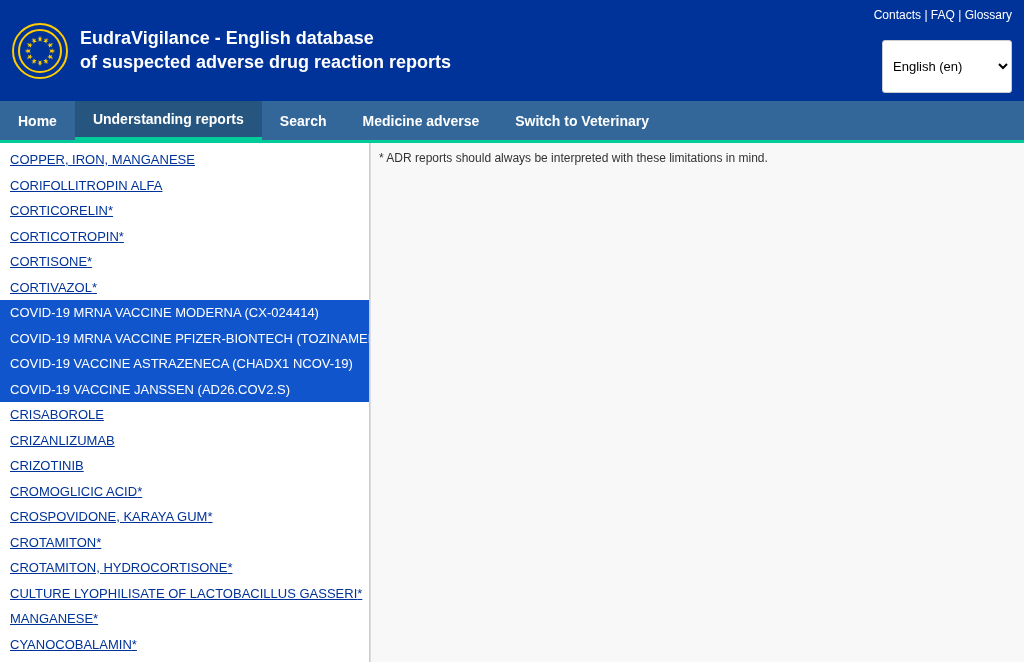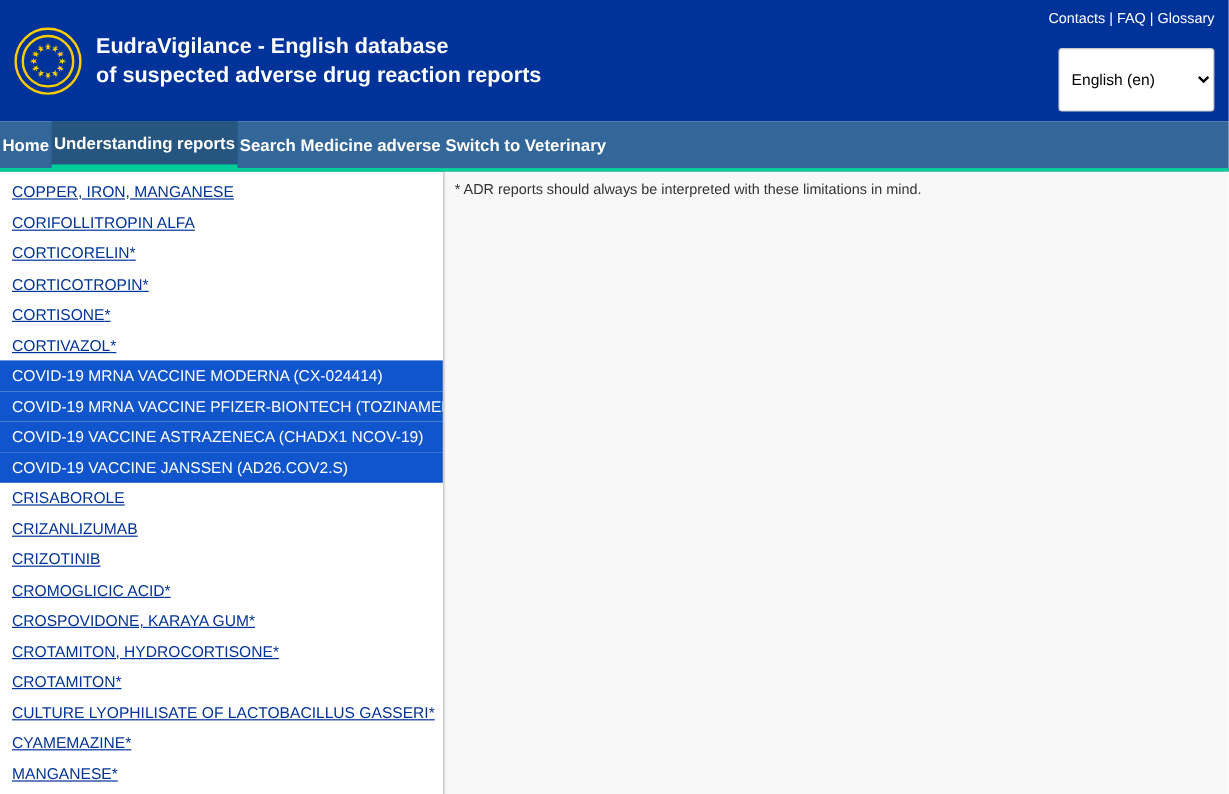--- a/index.html
+++ b/index.html
@@ -61,21 +61,21 @@
 
     
     .nav {
       background: #336699;
       display: flex;
       align-items: stretch;
       border-bottom: 3px solid #00cc99;
     }
     .nav-item {
       color: #fff;
-      padding: 10px 2px;
+      padding: 10px 18px;
       cursor: pointer;
       font-size: 14px;
       font-weight: bold;
       text-decoration: none;
       display: flex;
       align-items: center;
       white-space: nowrap;
     }
     .nav-item.active {
       background: #265580;
@@ -198,24 +198,23 @@
       <a href="#" class="list-item"><span>CORTIVAZOL</span><span class="suffix">*</span></a>
       <a href="#" class="list-item highlighted"><span>COVID-19 MRNA VACCINE MODERNA (CX-024414)</span></a>
       <a href="#" class="list-item highlighted"><span>COVID-19 MRNA VACCINE PFIZER-BIONTECH (TOZINAMERAN)</span></a>
       <a href="#" class="list-item highlighted"><span>COVID-19 VACCINE ASTRAZENECA (CHADX1 NCOV-19)</span></a>
       <a href="#" class="list-item highlighted"><span>COVID-19 VACCINE JANSSEN (AD26.COV2.S)</span></a>
       <a href="#" class="list-item"><span>CRISABOROLE</span></a>
       <a href="#" class="list-item"><span>CRIZANLIZUMAB</span></a>
       <a href="#" class="list-item"><span>CRIZOTINIB</span></a>
       <a href="#" class="list-item"><span>CROMOGLICIC ACID</span><span class="suffix">*</span></a>
       <a href="#" class="list-item"><span>CROSPOVIDONE, KARAYA GUM</span><span class="suffix">*</span></a>
+      <a href="#" class="list-item"><span>CROTAMITON</span><span class="suffix">*</span></a>
       <a href="#" class="list-item"><span>CROTAMITON, HYDROCORTISONE</span><span class="suffix">*</span></a>
-      <a href="#" class="list-item"><span>CROTAMITON</span><span class="suffix">*</span></a>
       <a href="#" class="list-item"><span>CULTURE LYOPHILISATE OF LACTOBACILLUS GASSERI</span><span class="suffix">*</span></a>
-      <a href="#" class="list-item"><span>CYAMEMAZINE</span><span class="suffix">*</span></a>
       <a href="#" class="list-item"><span>MANGANESE</span><span class="suffix">*</span></a>
       <a href="#" class="list-item"><span>CYANOCOBALAMIN</span><span class="suffix">*</span></a>
       <a href="#" class="list-item"><span>CYANOCOBALAMIN, DEXAMETHASONE, KEBUZONE, LIDOCAINE, SALAMIDACETIC ACID</span></a>
     </div>
   <div class="right-panel">
     <p>* ADR reports should always be interpreted with these limitations in mind.</p>
   </div>
 </div>
 
 </body></html>

